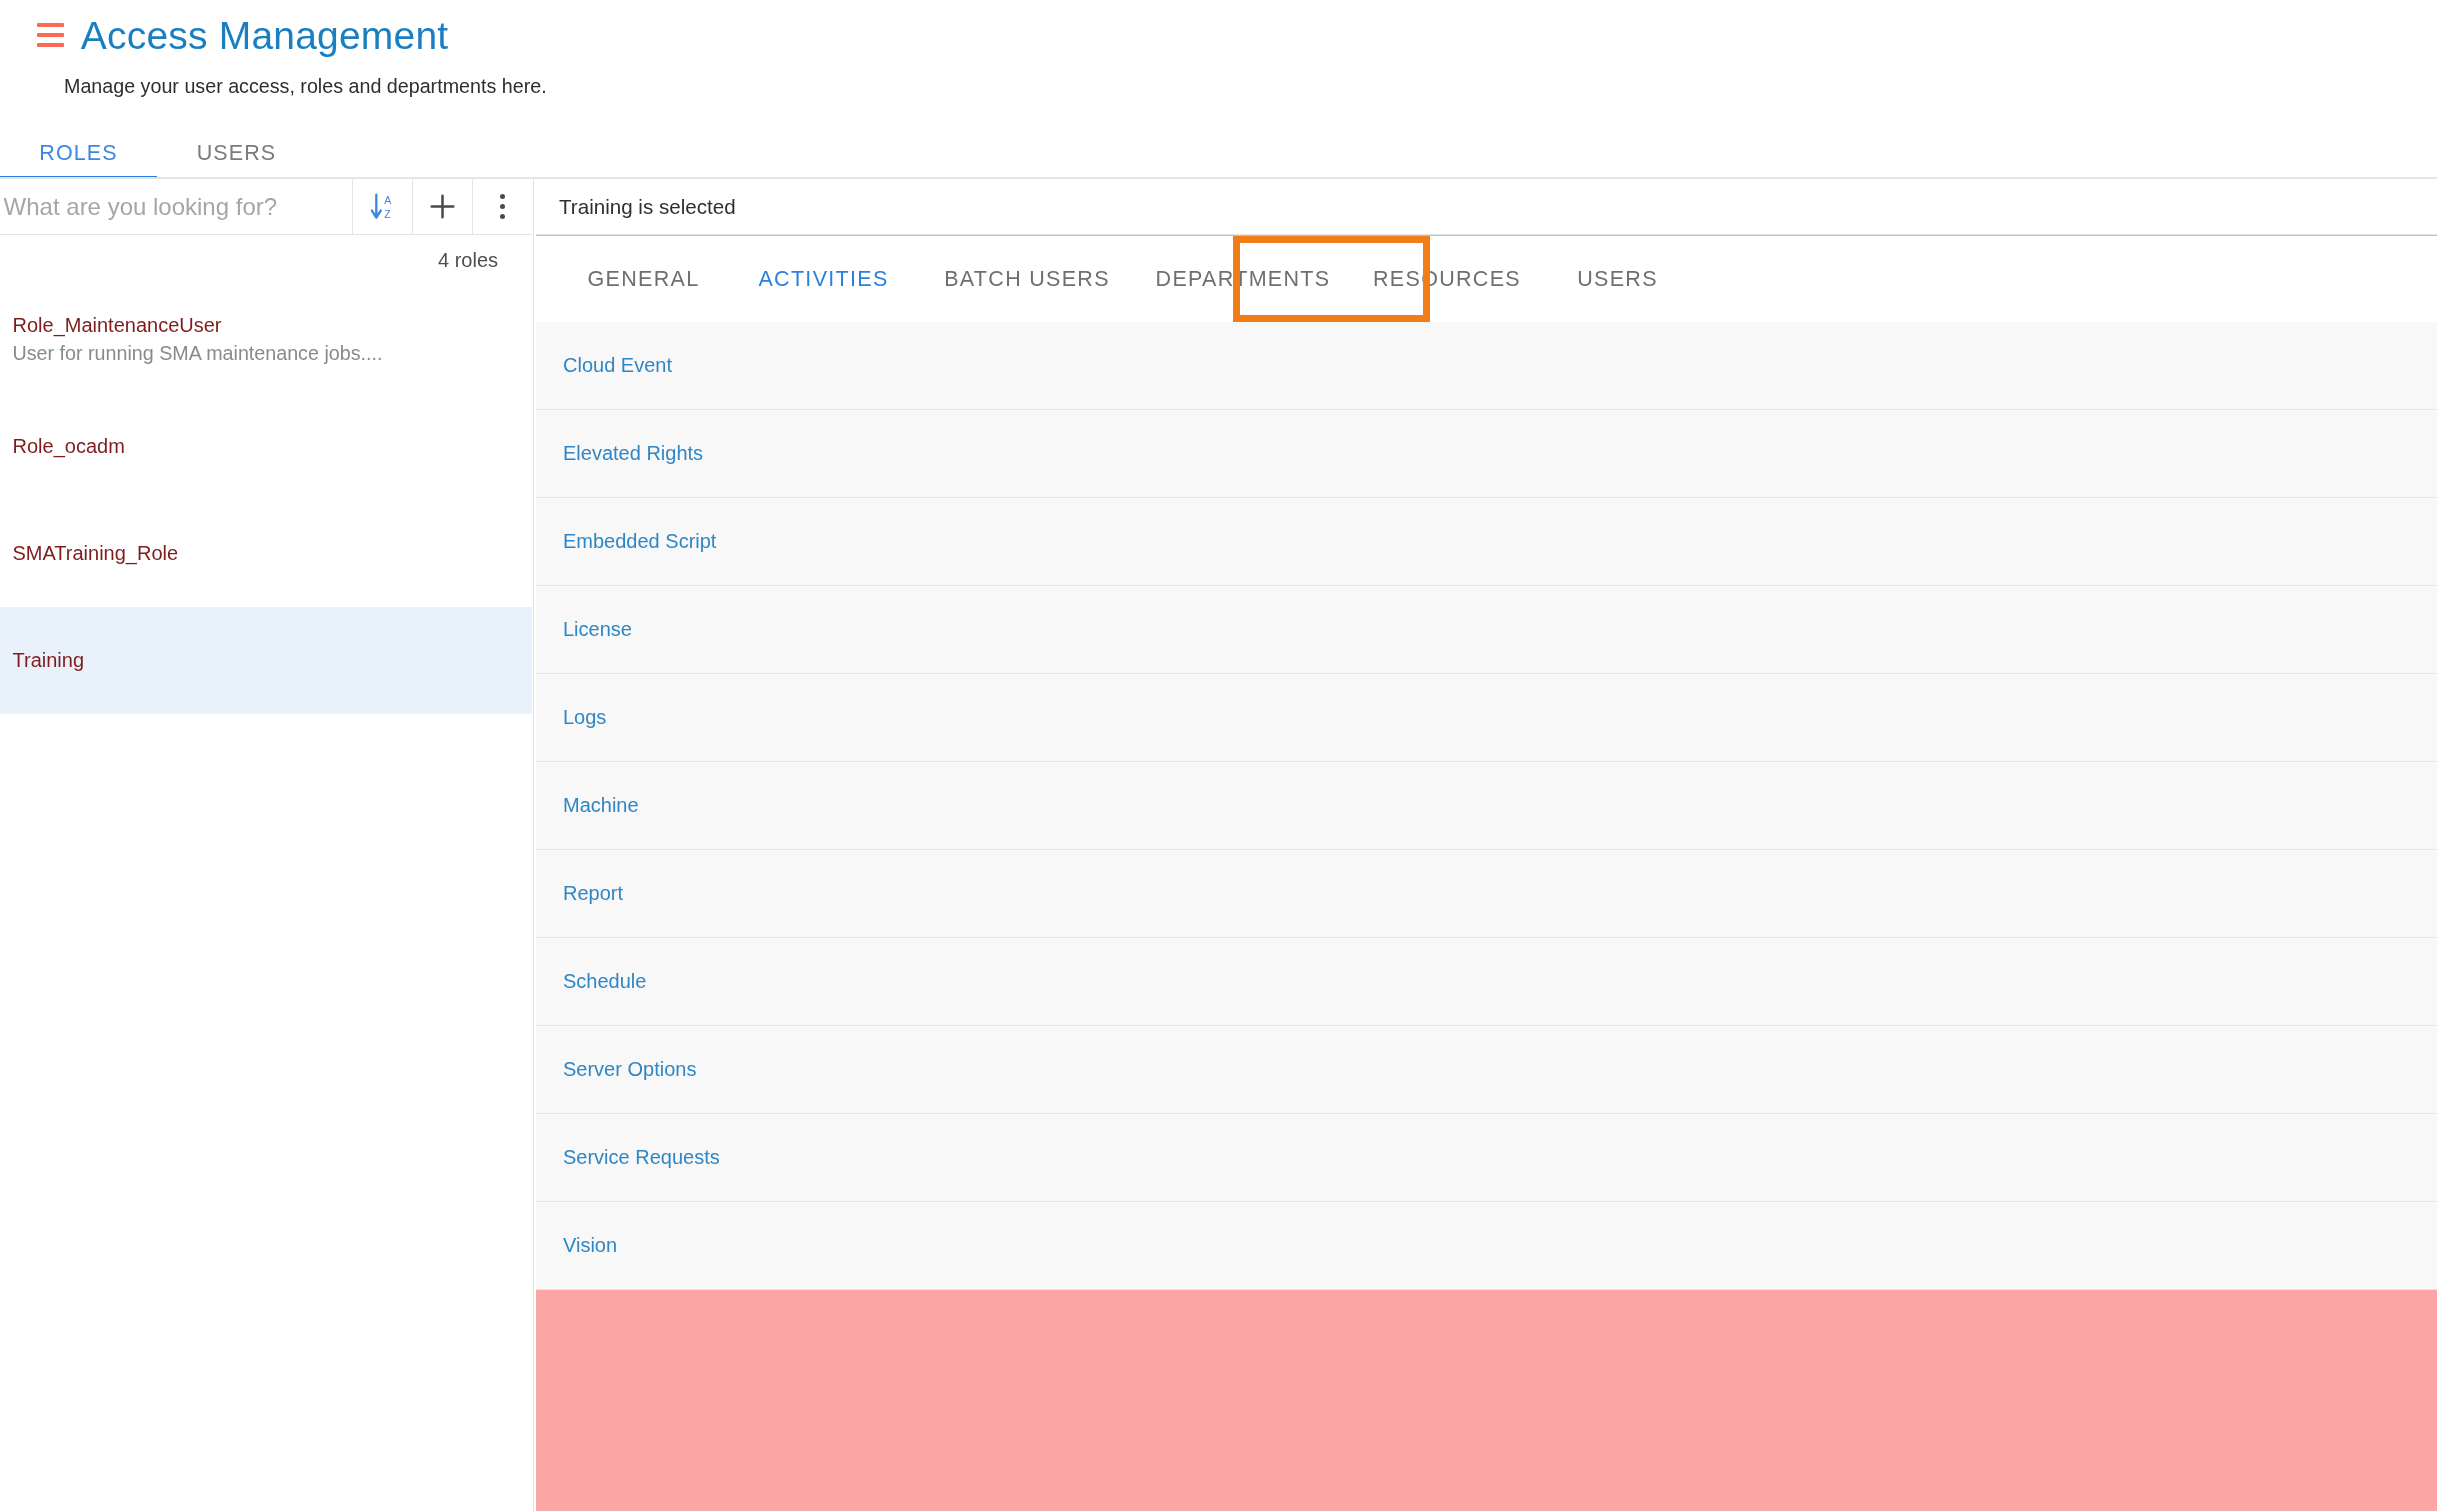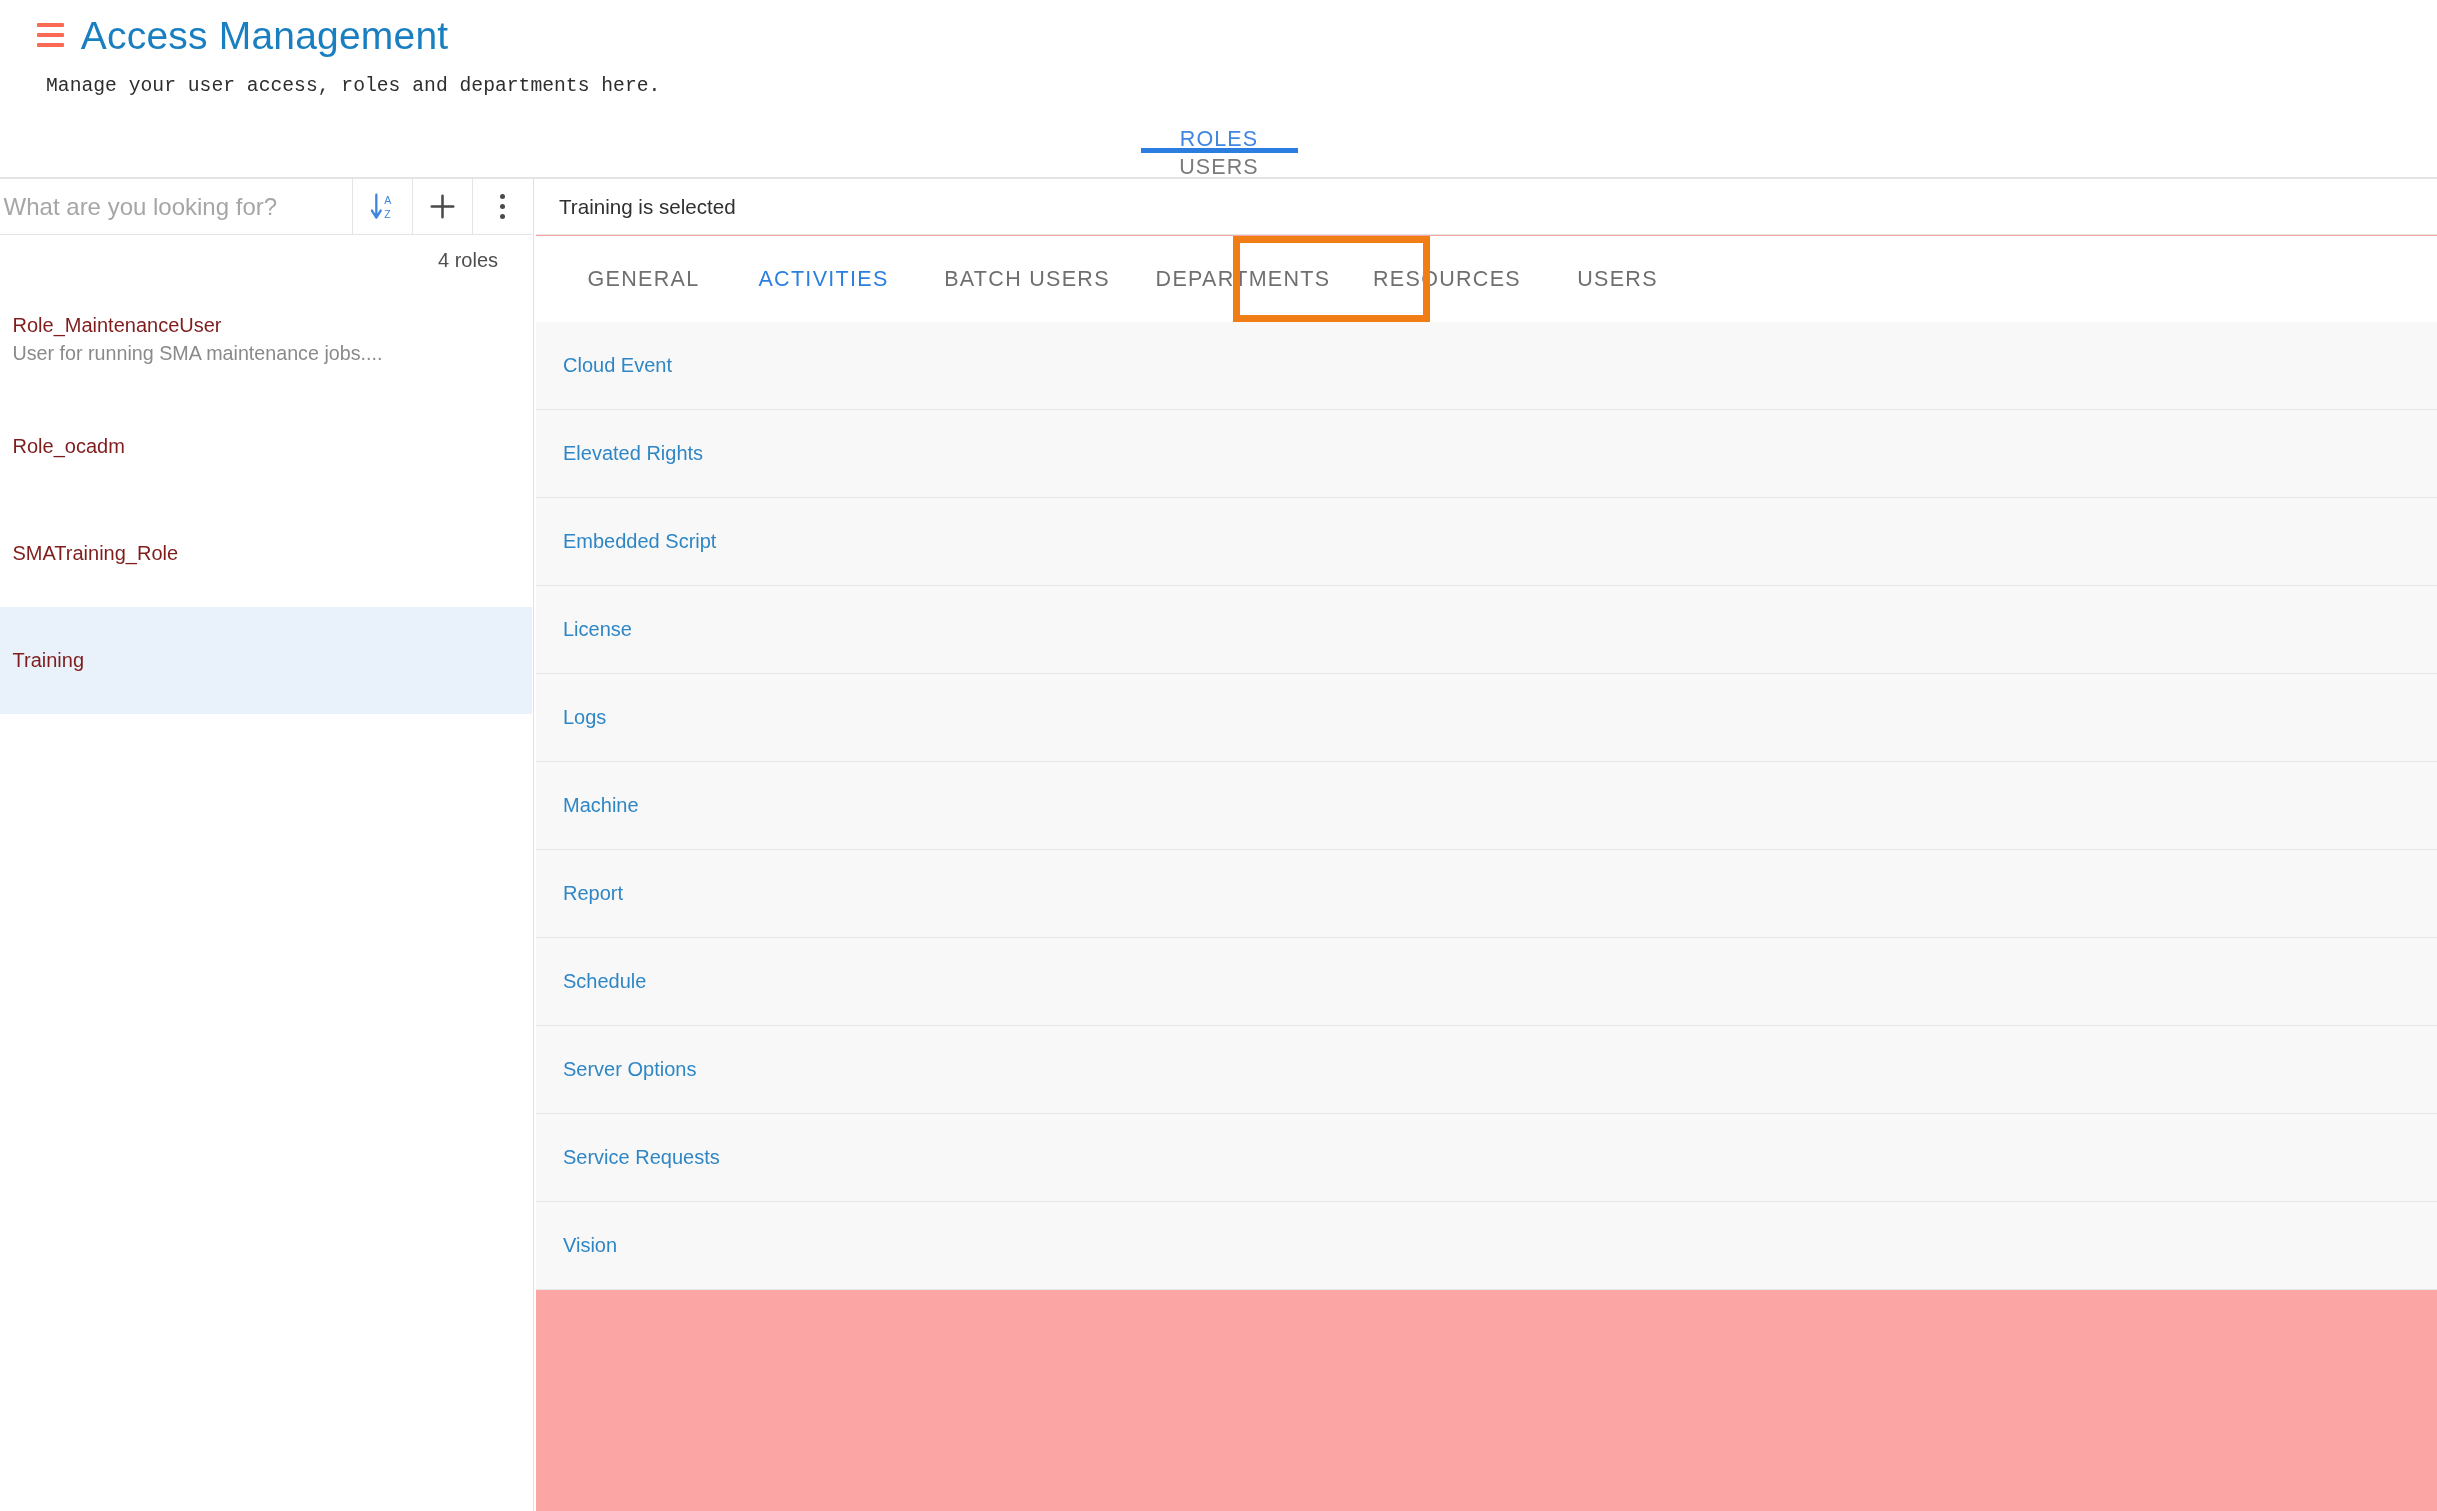--- a/index.html
+++ b/index.html
@@ -53,38 +53,36 @@
     font-size: 39px;
     font-weight: 400;
     color: #1a7fc1;
     letter-spacing: 0.2px;
     line-height: 1;
     white-space: nowrap;
   }
 
   .page-subtitle {
     position: absolute;
-    left: 46px;
+    left: 64px;
     top: 75px;
     font-size: 19.7px;
     color: #2e2e2e;
     white-space: nowrap;
-    font-family: Liberation Mono, monospace;
   }
 
   
   .toptabs {
     position: absolute;
     left: 0;
     top: 125px;
     height: 56px;
     width: 2438px;
     display: flex;
-    align-items: center;
-    flex-direction: column;
+    align-items: flex-end;
   }
   .toptab {
     position: relative;
     height: 56px;
     display: flex;
     align-items: center;
     justify-content: center;
     font-size: 21.5px;
     letter-spacing: 1.1px;
     color: #7b7b7b;

